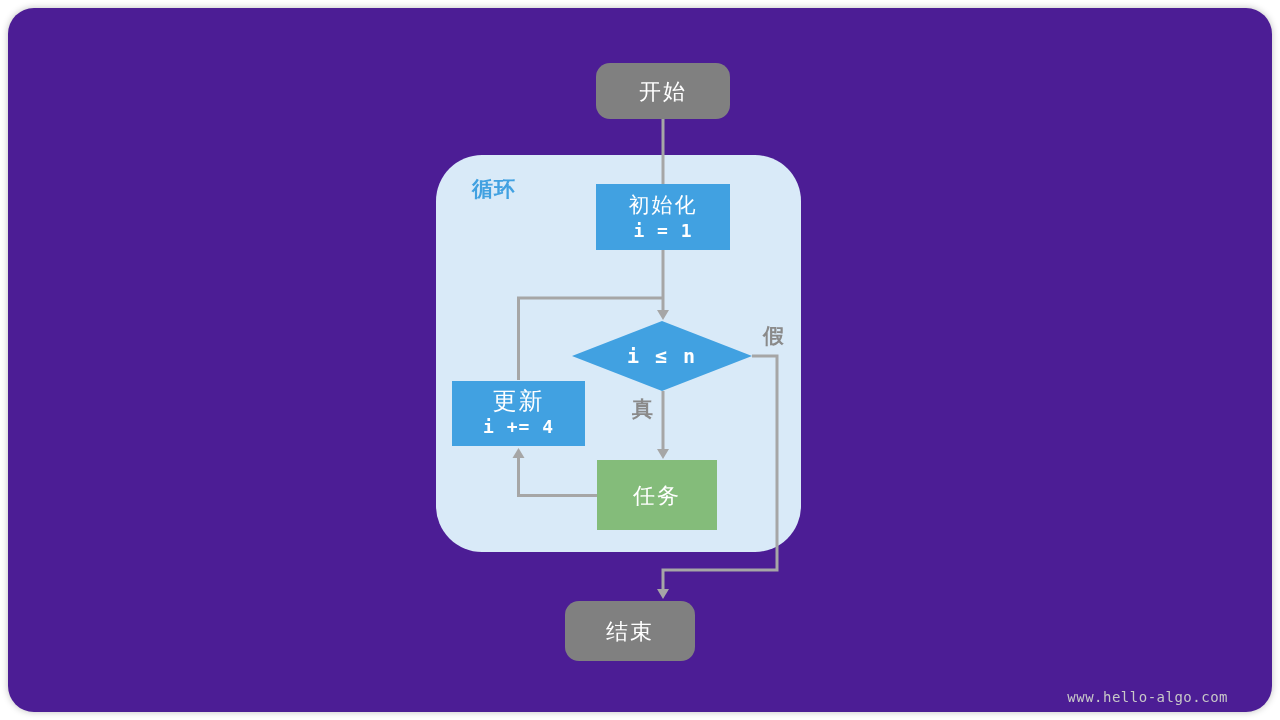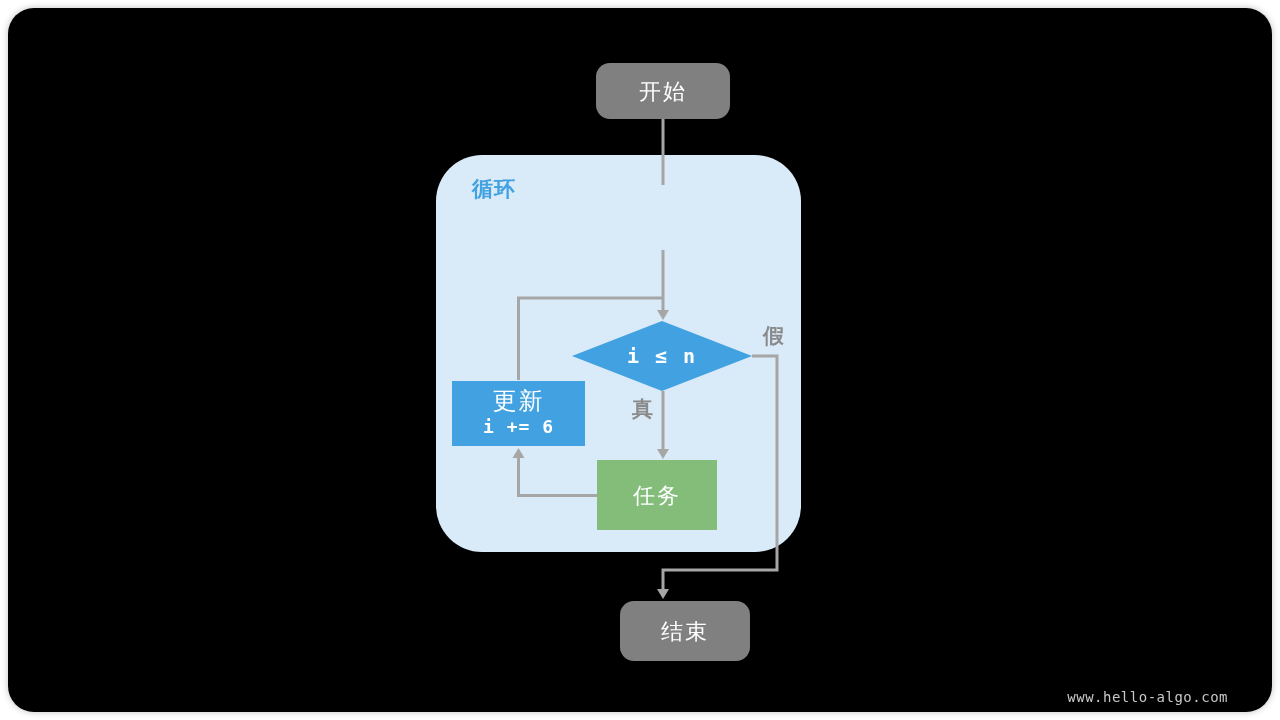--- a/index.html
+++ b/index.html
@@ -7,21 +7,21 @@
     position: relative;
     width: 1280px;
     height: 720px;
     overflow: hidden;
     font-family: "Liberation Sans", sans-serif;
   }
   .card {
     position: absolute;
     left: 8px; top: 8px;
     width: 1264px; height: 704px;
-    background: #000000;
+    background: #4c1d95;
     border-radius: 26px;
     box-shadow: 0 0 7px rgba(0,0,0,0.25);
   }
   .loop-container {
     position: absolute;
     left: 428px; top: 147px;
     width: 365px; height: 397px;
     background: var(--container_bg, #d9eaf8);
     border-radius: 46px;
   }
@@ -46,21 +46,21 @@
     font-family: "DejaVu Sans Mono", monospace;
     font-size: 18px;
     font-weight: bold;
     line-height: 26px;
     letter-spacing: 1px;
   }
   .node-start  { left: 588px; top: 55px;  width: 134px; height: 56px; background: var(--node_gray, #808080); border-radius: 14px; }
   .node-init   { left: 588px; top: 176px; width: 134px; height: 66px; background: var(--accent_blue, #41a1e1); }
   .node-update { left: 444px; top: 373px; width: 133px; height: 65px; background: var(--accent_blue, #41a1e1); }
   .node-task   { left: 589px; top: 452px; width: 120px; height: 70px; background: var(--task_green, #84bc7a); }
-  .node-end    { left: 612px; top: 593px; width: 130px; height: 60px; background: var(--node_gray, #808080); border-radius: 14px; }
+  .node-end    { left: 557px; top: 593px; width: 130px; height: 60px; background: var(--node_gray, #808080); border-radius: 14px; }
   .diamond-label {
     position: absolute;
     left: 564px; top: 313px;
     width: 180px; height: 70px;
     display: flex; align-items: center; justify-content: center;
     color: #ffffff;
     font-family: "DejaVu Sans Mono", monospace;
     font-size: 20px; font-weight: bold; letter-spacing: 2px;
   }
   .floating-label {
@@ -108,29 +108,33 @@
       </g>
       <polygon points="654,313 744,348 654,383 564,348" fill="var(--accent_blue, #41a1e1)"></polygon>
     </svg>
 
     <div class="node node-start">
       <span class="cjk">开始</span>
     </div>
 
     <div class="floating-label label-loop">循环</div>
 
+    <div class="node node-init">
+      <span class="cjk" style="font-size:21px">初始化</span>
+      <span class="code">i = 1</span>
+    </div>
 
     <div class="diamond-label">i ≤ n</div>
 
     <div class="floating-label label-false">假</div>
     <div class="floating-label label-true">真</div>
 
     <div class="node node-update">
       <span class="cjk" style="font-size:24px">更新</span>
-      <span class="code">i += 6</span>
+      <span class="code">i += 4</span>
     </div>
 
     <div class="node node-task">
       <span class="cjk">任务</span>
     </div>
 
     <div class="node node-end">
       <span class="cjk">结束</span>
     </div>
 

